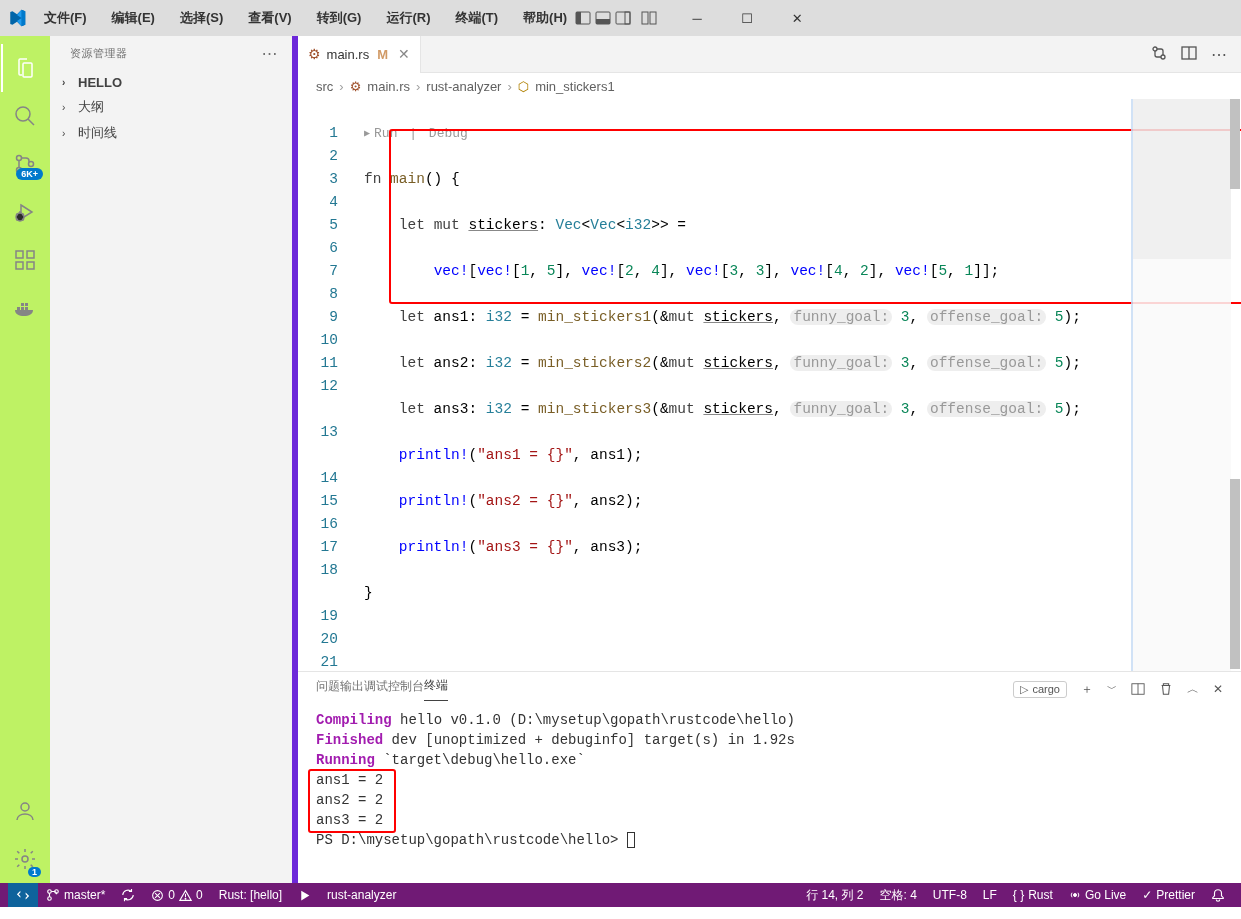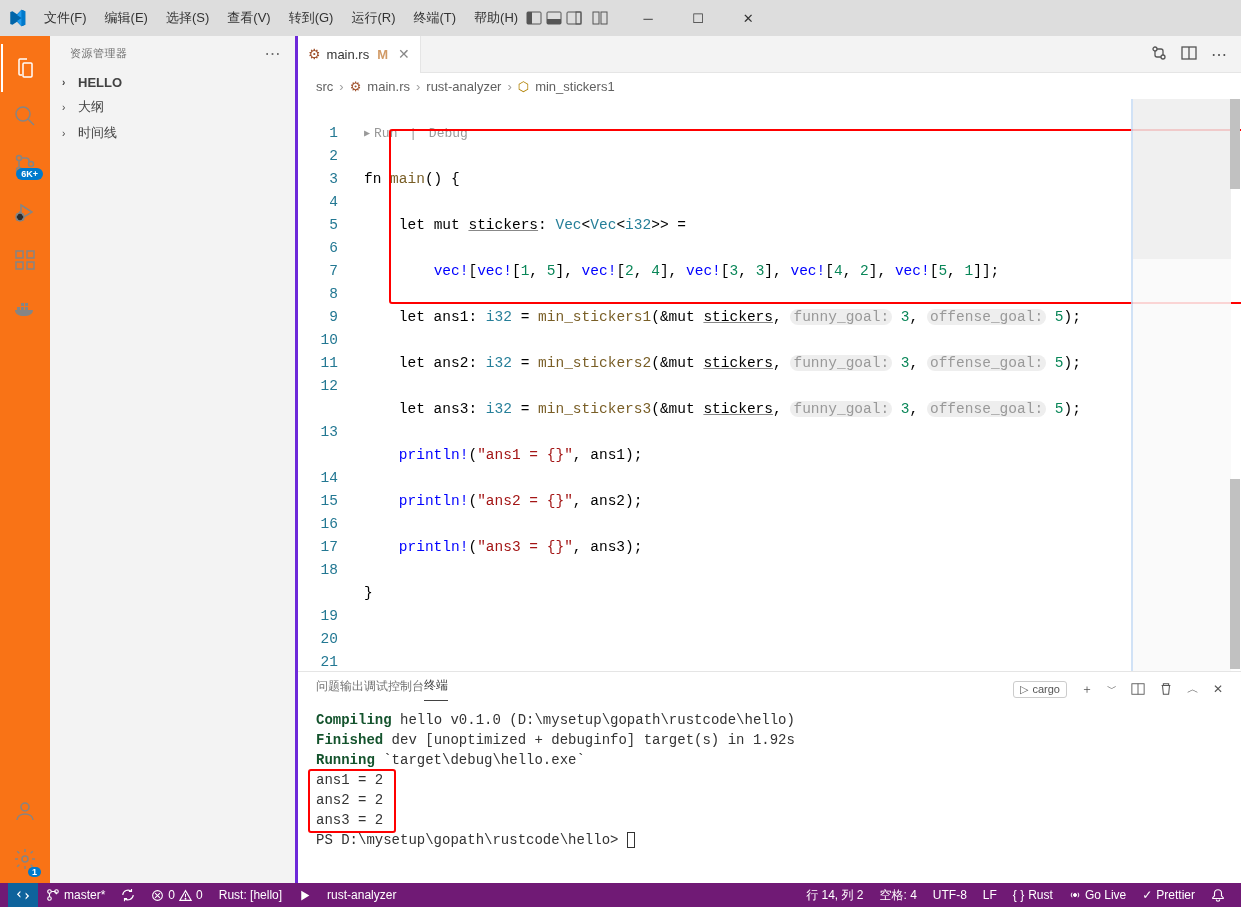--- a/index.html
+++ b/index.html
@@ -1,35 +1,35 @@
 <!DOCTYPE html>
 <html><head>
 <meta charset="utf-8">
 <style>
 * { margin: 0; padding: 0; box-sizing: border-box; }
 body { font-family: "Segoe UI", -apple-system, sans-serif; font-size: 13px; color: #333; background: #fff; overflow: hidden; width: 1241px; height: 919px; }
 .titlebar { height: 36px; background: #dddddd; display: flex; align-items: center; padding: 0 8px; }
 .titlebar .vscode-icon { width: 18px; height: 18px; margin-right: 10px; }
-.titlebar .menu { display: flex; gap: 2px; }
+.titlebar .menu { display: flex; gap: 9px; font-weight: bold; }
 .titlebar .menu-item { padding: 4px 8px; cursor: pointer; font-size: 13px; color: #333; }
 .titlebar .title { flex: 1; text-align: center; color: #333; font-size: 13px; }
 .titlebar .win-controls { display: flex; align-items: center; gap: 6px; }
 .titlebar .layout-icons { display: flex; gap: 4px; margin-right: 18px; }
 .titlebar .ic { width: 16px; height: 16px; display: inline-flex; align-items: center; justify-content: center; color: #555; }
 .titlebar .winbtn { width: 44px; height: 30px; display: flex; align-items: center; justify-content: center; color: #333; }
 
 .main { display: flex; height: 847px; }
-.activitybar { width: 50px; background: #f97316; display: flex; flex-direction: column; align-items: center; padding-top: 8px; }
+.activitybar { width: 50px; background: #bef264; display: flex; flex-direction: column; align-items: center; padding-top: 8px; }
 .activitybar .act-icon { width: 48px; height: 48px; display: flex; align-items: center; justify-content: center; color: #858585; cursor: pointer; position: relative; }
 .activitybar .act-icon.active { color: #fff; }
 .activitybar .act-icon.active::before { content: ""; position: absolute; left: 0; top: 0; bottom: 0; width: 2px; background: #fff; }
 .activitybar .spacer { flex: 1; }
 .activitybar .badge { position: absolute; bottom: 8px; right: 6px; background: #007acc; color: #fff; font-size: 9px; border-radius: 8px; padding: 1px 5px; font-weight: bold; }
 
-.sidebar { width: 248px; background: #f3f3f3; border-right: 3px solid #6d28d9; display: flex; flex-direction: column; }
+.sidebar { width: 248px; background: #f3f3f3; border-right: 6px solid #6d28d9; display: flex; flex-direction: column; }
 .sidebar-header { height: 35px; display: flex; align-items: center; justify-content: space-between; padding: 0 14px 0 20px; color: #6f6f6f; font-size: 11px; letter-spacing: 0.5px; }
 .sidebar-header .dots { color: #6f6f6f; font-size: 16px; }
 .sidebar-section { padding: 4px 12px; font-size: 13px; color: #424242; display: flex; align-items: center; gap: 4px; cursor: pointer; }
 .sidebar-section .chev { font-size: 10px; width: 12px; }
 .sidebar-section.bold { font-weight: 700; }
 
 .editor-area { flex: 1; display: flex; flex-direction: column; min-width: 0; }
 .tabs { height: 37px; background: #f3f3f3; display: flex; align-items: center; padding-left: 0; border-bottom: 1px solid #e5e5e5; }
 .tab { height: 37px; display: flex; align-items: center; padding: 0 10px; background: #fff; border-right: 1px solid #e5e5e5; gap: 6px; font-size: 13px; color: #333; }
 .tab .rust-icon { color: #a0522d; font-size: 14px; }
@@ -43,21 +43,21 @@
 .breadcrumb .bc-icon2 { color: #b08000; }
 
 .code-wrap { flex: 1; display: flex; position: relative; overflow: hidden; }
 .gutter { width: 58px; text-align: right; padding-right: 18px; color: #237893; font-size: 14.5px; font-family: Consolas, "Courier New", monospace; line-height: 23px; padding-top: 23px; user-select: none; }
 .gutter .ln { height: 23px; }
 .code { flex: 1; font-family: Consolas, "Courier New", monospace; font-size: 14.5px; line-height: 23px; white-space: pre; color: #000; position: relative; padding-top: 0; }
 .codelens { color: #999; font-size: 13px; padding-left: 8px; height: 23px; display: flex; align-items: center; gap: 4px; }
 .codelens .play { font-size: 10px; }
 .code .line { height: 23px; padding-left: 8px; }
 
-.kw { color: #000000; }
+.kw { color: #404040; }
 .fn { color: #795e26; }
 .ty { color: #267f99; }
 .mac { color: #0000ff; }
 .str { color: #a31515; }
 .num { color: #098658; }
 .hint { color: #999; background: #eee; border-radius: 8px; padding: 0 3px; }
 .under { text-decoration: underline; text-decoration-color: #888; }
 
 .redbox1 { position: absolute; border: 2.5px solid #ff0000; border-radius: 3px; left: 33px; top: 30px; width: 1016px; height: 175px; pointer-events: none; }
 
@@ -67,21 +67,21 @@
 .scrollbar-v { position: absolute; right: 0; top: 0; width: 12px; height: 100%; }
 .scrollbar-v .thumb { position: absolute; right: 1px; width: 10px; background: #c1c1c1; border-radius: 0; }
 
 .panel { height: 212px; border-top: 1px solid #e5e5e5; display: flex; flex-direction: column; background: #fff; }
 .panel-tabs { height: 34px; display: flex; align-items: center; padding: 0 18px; color: rgba(66,66,66,0.75); font-size: 12px; }
 .panel-tabs .ptab { cursor: pointer; padding-bottom: 6px; }
 .panel-tabs .ptab.active { color: #404040; border-bottom: 1px solid #424242; }
 .panel-tabs .right { margin-left: auto; display: flex; align-items: center; gap: 14px; color: #555; }
 .panel-tabs .cargo-sel { border: 1px solid #ccc; padding: 1px 6px; font-size: 11px; border-radius: 3px; display: flex; align-items: center; gap: 4px; }
 .panel-body { flex: 1; font-family: Consolas, "Courier New", monospace; font-size: 14px; line-height: 20px; padding: 4px 18px; color: #333; position: relative; }
-.panel-body .g { color: #14532d; font-weight: bold; margin-top: 24px; }
+.panel-body .g { color: #a21caf; font-weight: bold; margin-top: 24px; }
 .panel-body .redbox2 { position: absolute; border: 2.5px solid #ff0000; border-radius: 3px; left: 10px; top: 63px; width: 88px; height: 64px; }
 .panel-body .term-cursor { display: inline-block; width: 8px; height: 16px; border: 1px solid #333; vertical-align: middle; }
 
 .statusbar { height: 24px; background: #701a75; color: #fff; display: flex; align-items: flex-end; font-size: 12px; padding: 0 8px; }
 .statusbar .sb-item { padding: 0 8px; display: flex; align-items: center; gap: 4px; height: 100%; }
 .statusbar .flex { flex: 1; }
 .statusbar .sb-remote { background: #0e639c; padding: 0 8px; }
 
 svg { display: block; }
 </style>

